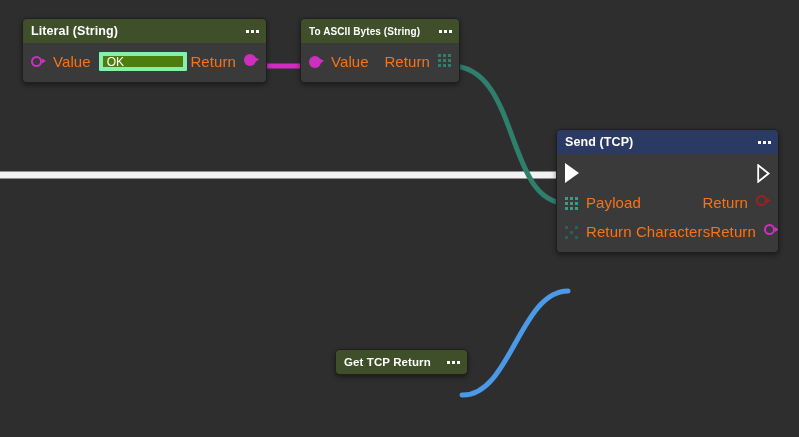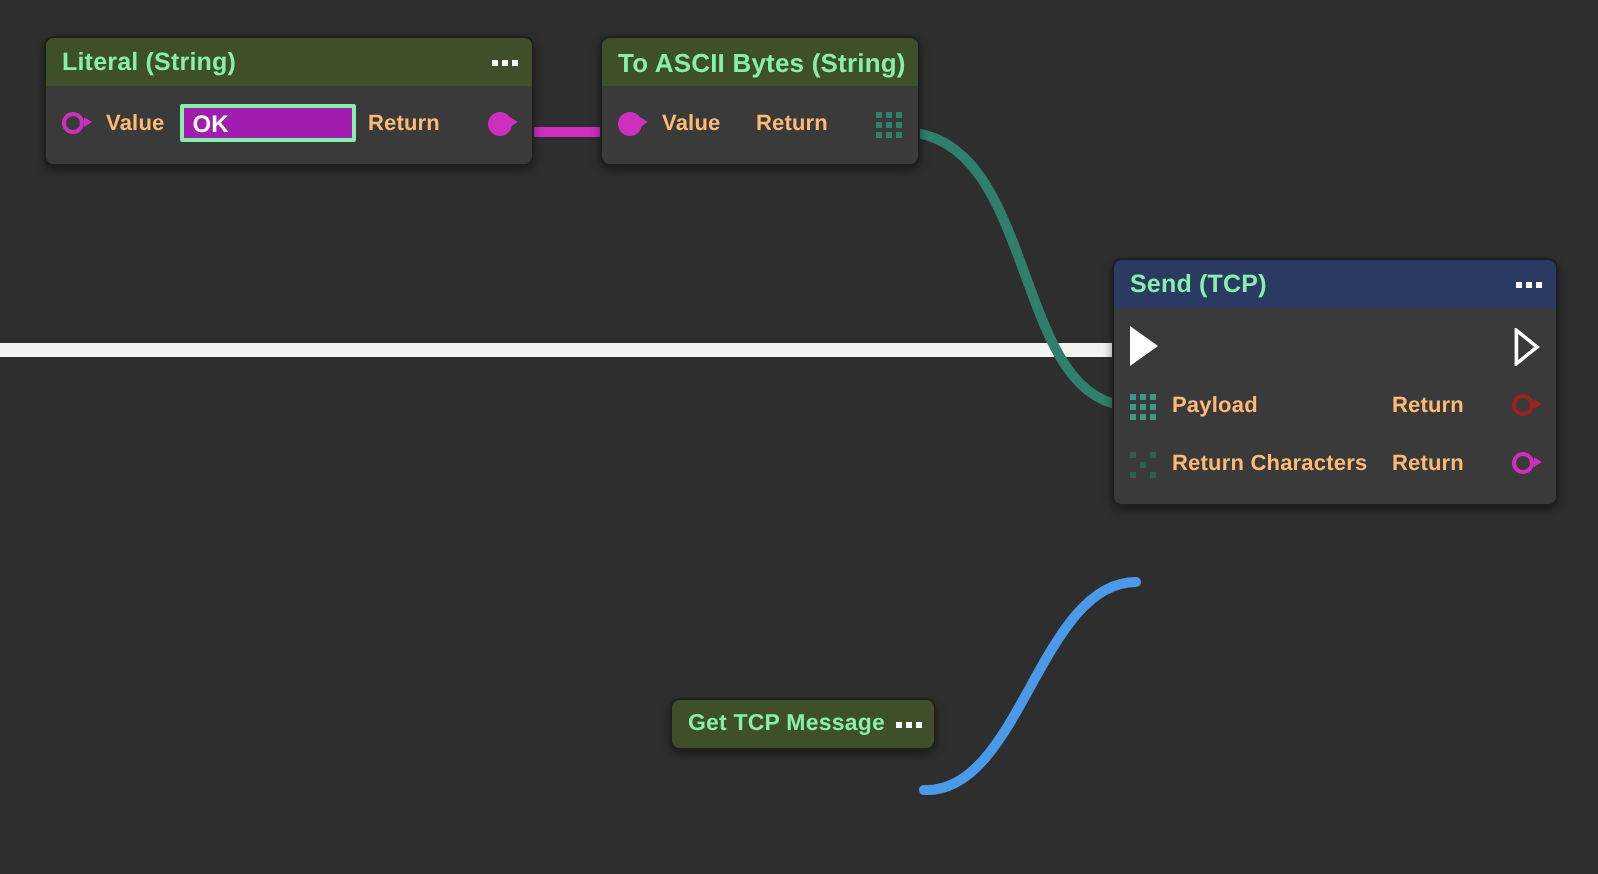--- a/index.html
+++ b/index.html
@@ -41,21 +41,21 @@
     display: flex;
     align-items: center;
     justify-content: space-between;
     height: 24px;
     padding: 0 7px 0 8px;
     box-sizing: border-box;
   }
   .node-header.green { background: #3e4f29; }
   .node-header.blue  { background: #2b3a63; gap: 48px; }
   .node-title {
-    color: #86efac;
+    color: #ffffff;
     font-size: 12.5px;
     font-weight: 700;
     white-space: nowrap;
     letter-spacing: 0.1px;
   }
   .dots {
     display: flex;
     gap: 2px;
     align-items: center;
     padding-left: 6px;
@@ -80,30 +80,30 @@
     box-sizing: border-box;
   }
   .row .left {
     display: flex;
     align-items: center;
     gap: 8px;
     flex: 0 0 auto;
   }
   .row .right {
     display: flex;
-    align-items: center;
-    gap: 24px;
+    align-items: flex-start;
+    gap: 8px;
     margin-left: auto;
     flex: 0 0 auto;
   }
   .row .spacer { flex: 1 1 auto; }
   .port-label {
-    color: #fdba74;
-    font-size: 11px;
-    font-weight: 700;
+    color: #f97316;
+    font-size: 15px;
+    font-weight: 400;
     white-space: nowrap;
     letter-spacing: 0.1px;
   }
 
   
   .port {
     width: 14px; height: 14px;
     position: relative;
     flex: 0 0 auto;
     cursor: pointer;
@@ -168,26 +168,26 @@
     cursor: pointer;
   }
   .exec-out {
     width: 13px; height: 19px;
     cursor: pointer;
   }
   .exec-out svg { display: block; }
 
   
   .text-field {
-    background: #a21caf;
-    border: 2px solid #86efac;
+    background: #4d7c0f;
+    border: 4px solid #86efac;
     color: #ffffff;
     font-family: "Liberation Sans", sans-serif;
     font-size: 12px;
-    font-weight: 700;
+    font-weight: 400;
     width: 88px;
     height: 19px;
     padding: 0 4px;
     box-sizing: border-box;
     border-radius: 1px;
     outline: none;
   }
 </style>
 </head>
 <body>
@@ -230,21 +230,21 @@
             <span class="filled"></span>
               <span class="nub"></span>
           </span>
         </div>
       </div>
     </div>
   </div>
 
   <div class="node" id="node-ascii" style="left:300px; top:18px; width:160px;">
     <div class="node-header green">
-      <span class="node-title" style="font-size:13px;">To ASCII Bytes (String)</span>
+      <span class="node-title" style="font-size:10px;">To ASCII Bytes (String)</span>
       <span class="dots">
         <i></i>
           <i></i>
           <i></i>
       </span>
     </div>
     <div class="node-body">
       <div class="row">
         <div class="left">
           <span class="port">
@@ -339,21 +339,21 @@
         </div>
       </div>
 
 
 
     </div>
   </div>
 
   <div class="node" id="node-get-client" style="left:335px; top:349px; width:133px;">
     <div class="node-header green">
-      <span class="node-title" style="font-size:11.5px;">Get TCP Message</span>
+      <span class="node-title" style="font-size:11.5px;">Get TCP Return</span>
       <span class="dots">
         <i></i>
           <i></i>
           <i></i>
       </span>
     </div>
   </div>
 
 </div>
 

